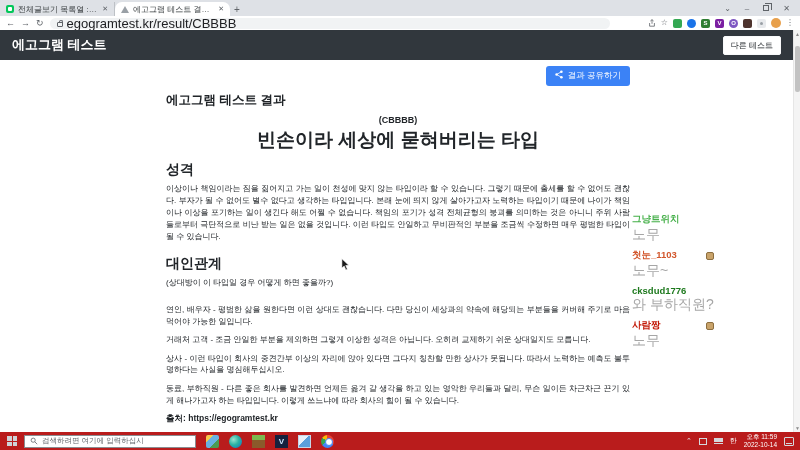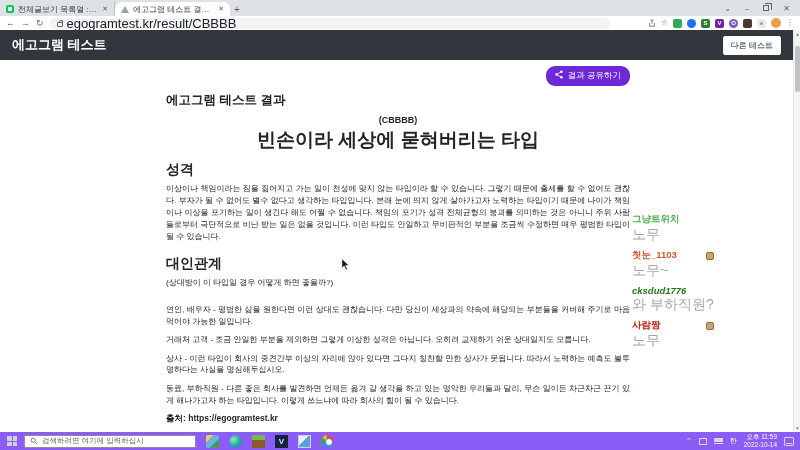--- a/index.html
+++ b/index.html
@@ -41,21 +41,21 @@
   .puzzle:after { content:""; position:absolute; left:3px; top:3px; width:3px; height:3px; background:#9aa0a6; border-radius:50%; }
   .avatar { width:10px; height:10px; border-radius:50%; background:#e8a04c; }
 
   
   .page { position:absolute; left:0; top:30px; width:793px; height:402px; background:#fff; overflow:hidden; }
   .page-header { position:absolute; left:0; top:0; width:100%; height:30px; background:#31373d; display:flex; align-items:center; justify-content:space-between; padding:0 12px; }
   .page-title { color:#fff; font-weight:bold; font-size:13px; }
   .other-btn { background:#fff; color:#212529; font-size:8px; padding:3px 7px; border:1px solid #f8f9fa; border-radius:2px; }
   .container { position:absolute; left:166px; top:36px; width:464px; }
   .share-row { display:flex; justify-content:flex-end; margin-bottom:6px; }
-  .share-btn { background:#6d28d9; color:#fff; font-size:8.5px; padding:4px 9px; border-radius:9px; display:flex; gap:5px; }
+  .share-btn { background:#3b82f6; color:#fff; font-size:8.5px; padding:4px 9px; border-radius:3px; display:flex; gap:5px; }
   .share-ic { display:block; }
   .result-heading { font-size:12.5px; font-weight:bold; color:#212529; margin-bottom:6px; }
   .result-code { text-align:center; font-size:9px; font-weight:bold; color:#212529; }
   .result-title { text-align:center; font-size:19px; font-weight:bold; color:#212529; margin:2px 0 8px; }
   .sec-h { font-size:14px; font-weight:bold; color:#212529; margin:6px 0 4px; }
   .body-p { font-size:8px; line-height:1.5; color:#212529; text-align:justify; }
   .note-p { font-size:8px; color:#212529; margin-bottom:16px; }
   .rel-p { font-size:8px; line-height:1.45; color:#212529; margin-bottom:7px; text-align:justify; }
   .source-p { font-size:8.5px; font-weight:bold; color:#212529; margin:4px 0 8px; }
   .btn-row { display:flex; gap:13px; margin-bottom:6px; }
@@ -72,21 +72,21 @@
   
   .scrollbar { position:absolute; right:0; top:30px; width:7px; height:402px; background:#f4f4f4; border-left:1px solid #e6e6e6; }
   .sb-arrow { width:7px; height:8px; color:#8a8a8a; font-size:5px; text-align:center; line-height:8px; }
   .sb-thumb { position:absolute; left:1px; top:16px; width:5px; height:46px; background:#c2c2c2; border-radius:2px; }
   .sb-down { position:absolute; bottom:0; }
 
   
   .cursor { position:absolute; left:341px; top:258px; }
 
   
-  .taskbar { position:absolute; left:0; top:432px; width:800px; height:18px; background:#8b5cf6; display:flex; align-items:center; }
+  .taskbar { position:absolute; left:0; top:432px; width:800px; height:18px; background:#b91c1c; display:flex; align-items:center; }
   .start { width:24px; display:flex; justify-content:center; }
   .winlogo { width:10px; height:10px; display:grid; grid-template-columns:1fr 1fr; gap:1px; }
   .winlogo span { background:#cfd3d8; }
   .tb-search { width:172px; height:13px; background:#fff; border:1px solid #8a8d91; display:flex; align-items:center; gap:4px; padding:0 5px; }
   .tb-search-text { font-size:7.5px; color:#5f6368; white-space:nowrap; overflow:hidden; }
   .tb-apps { display:flex; align-items:center; gap:10px; margin-left:10px; }
   .app { width:13px; height:13px; }
   .app-pic { border-radius:2px; background:linear-gradient(135deg,#f7c84b 0 30%,#68b2e3 30% 65%,#4b9b52 65%); }
   .app-edge { border-radius:50%; background:radial-gradient(circle at 35% 35%,#9be3d0,#2bb3a3 45%,#0c70c9); }
   .app-mc { background:#8b5a2b; position:relative; }
@@ -205,21 +205,21 @@
     </div>
     <div class="chat-msg">
       <div class="chat-name-row">
         <span class="chat-name" style="color: rgb(210, 86, 43);">첫눈_1103</span>
         <span class="chat-emote"></span>
       </div>
       <div class="chat-text">노무~</div>
     </div>
     <div class="chat-msg">
       <div class="chat-name-row">
-          <span class="chat-name" style="color: rgb(31, 122, 31); font-style: italic;">cksdud1776</span>
+          <span class="chat-name" style="color: rgb(31, 122, 31);">cksdud1776</span>
         </div>
       <div class="chat-text">와 부하직원?</div>
     </div>
     <div class="chat-msg">
       <div class="chat-name-row">
         <span class="chat-name" style="color: rgb(194, 24, 7);">사람짱</span>
         <span class="chat-emote"></span>
       </div>
       <div class="chat-text">노무</div>
     </div>

